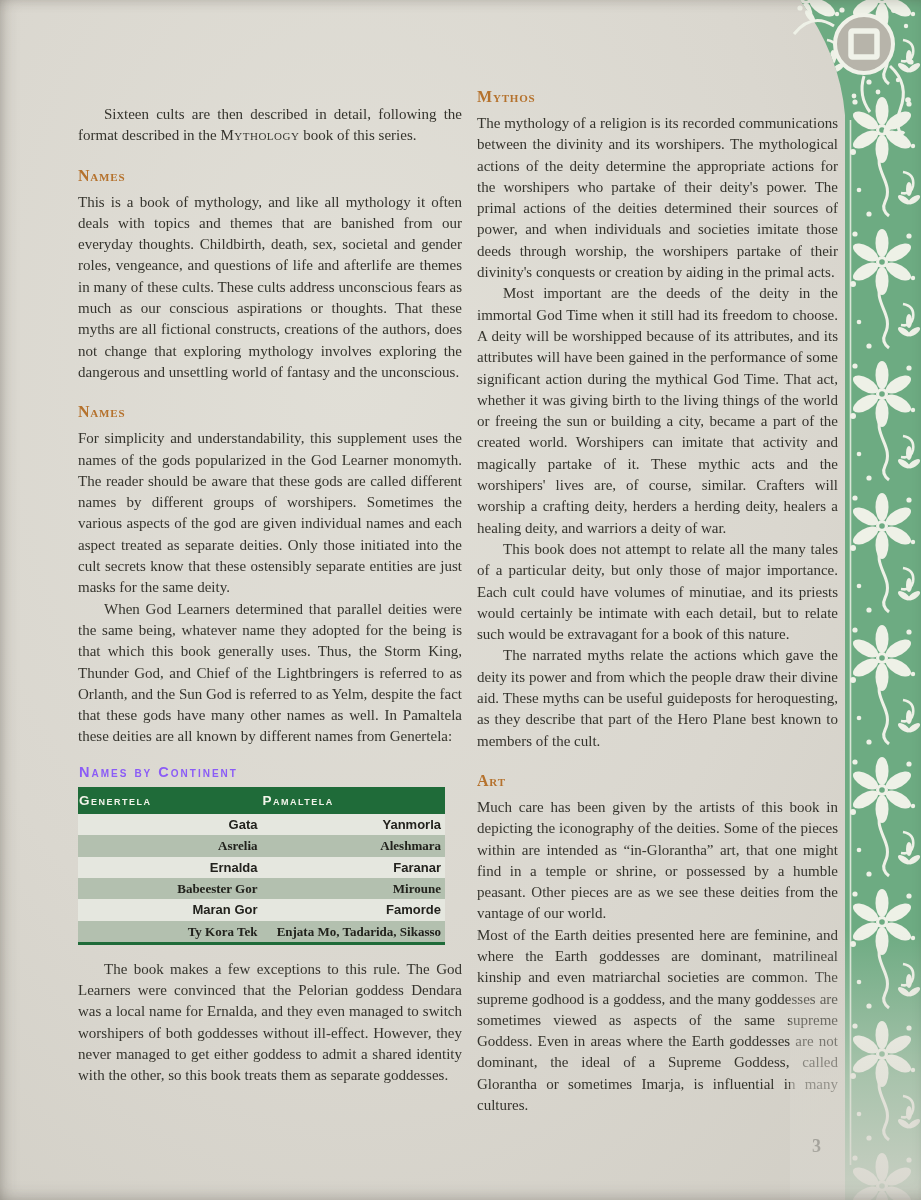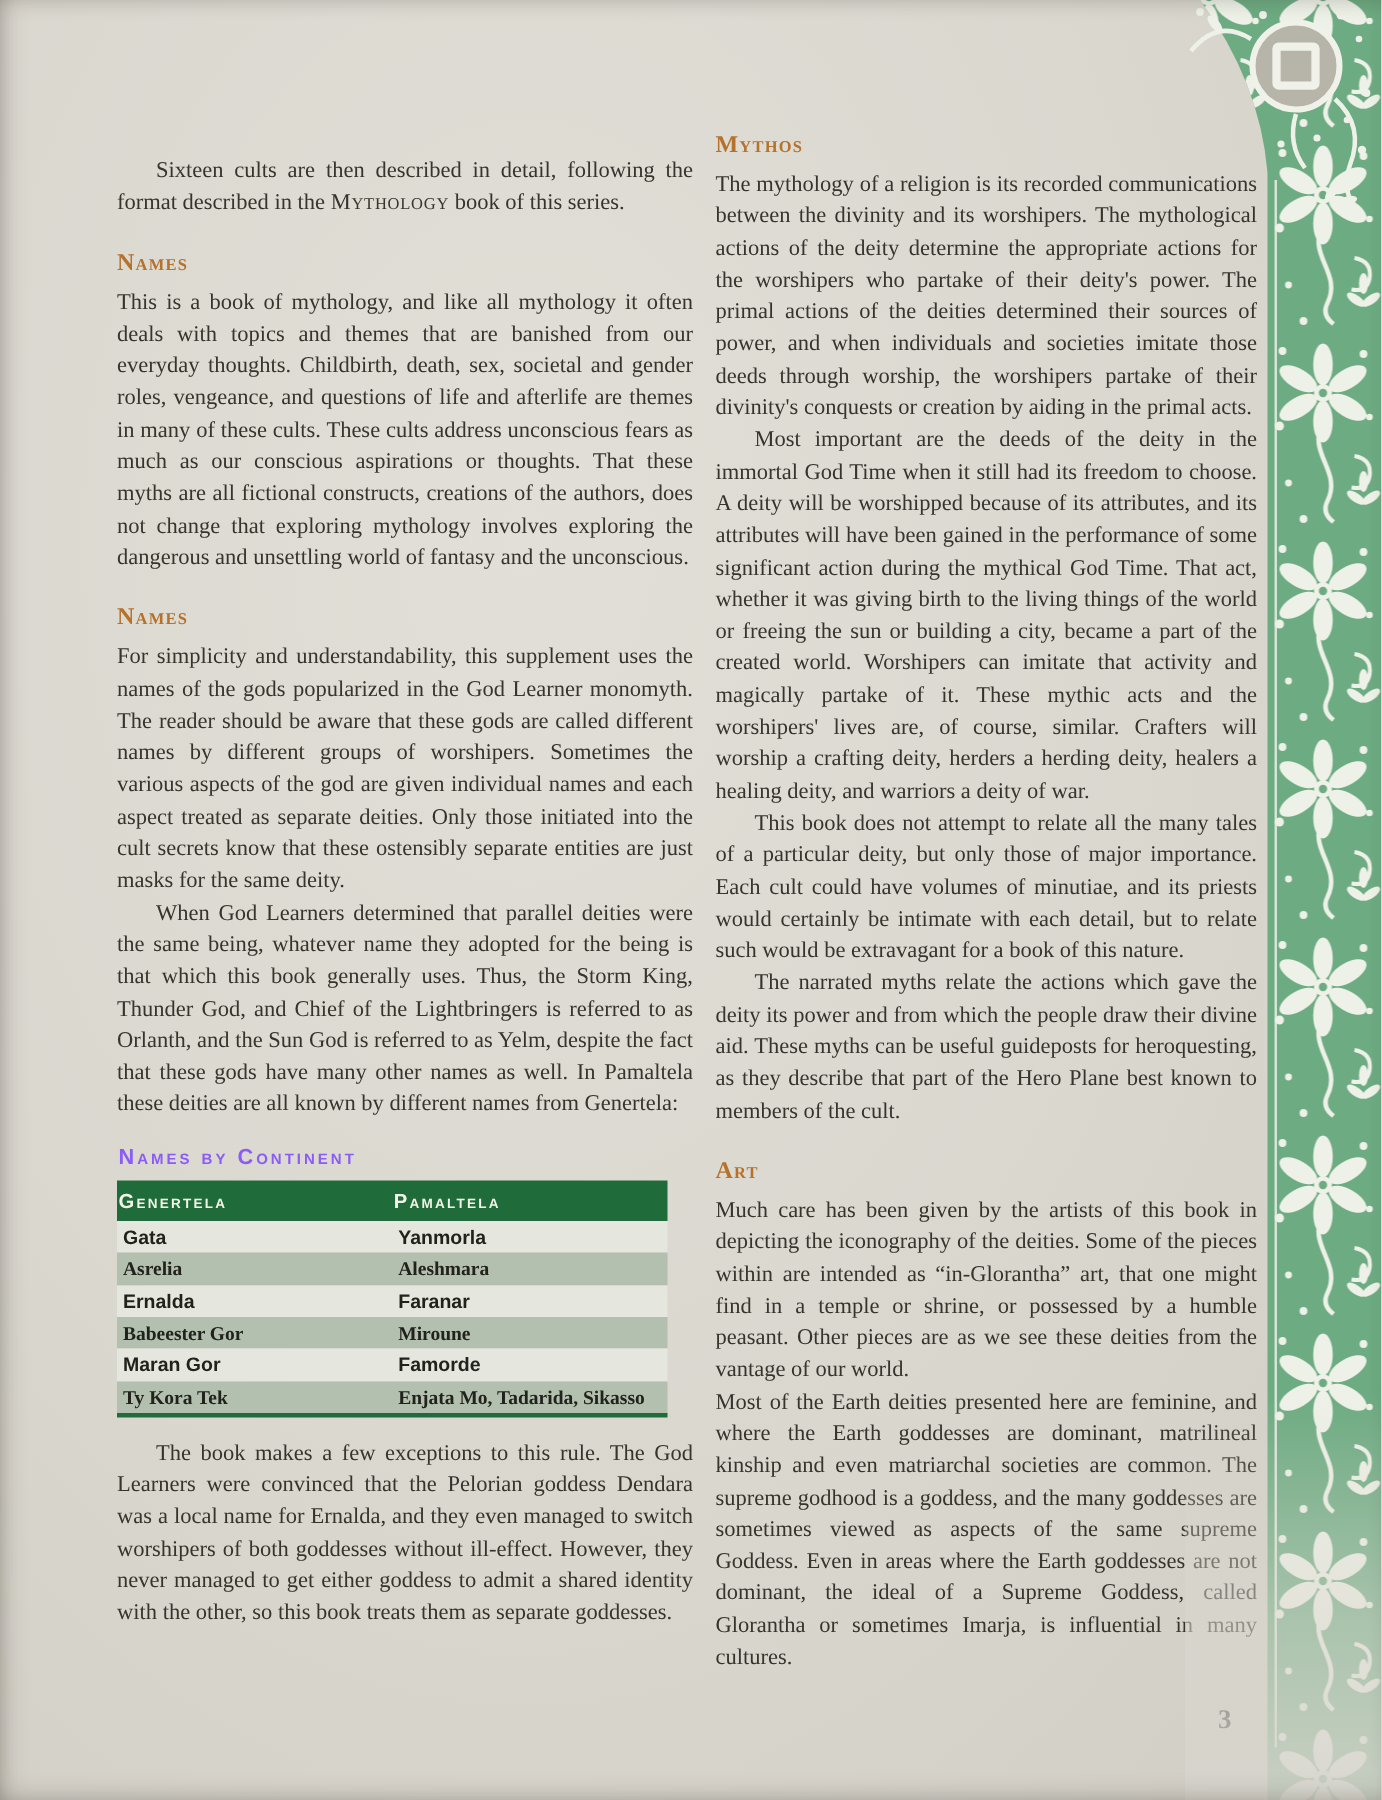--- a/index.html
+++ b/index.html
@@ -30,21 +30,21 @@
     font-family:"Liberation Sans", sans-serif;font-variant:small-caps;
     font-weight:bold;color:#8b5cf6;font-size:14.5px;letter-spacing:2px;
     margin:14px 0 4px 1px;text-align:left;
   }
   table.names{border-collapse:collapse;width:367px;table-layout:fixed;
     font-family:"Liberation Sans", sans-serif;font-size:13px;font-weight:bold;color:#22221d;
     border-bottom:3px solid #1f6b39;}
   table.names th{
     background:#1f6b39;color:#f2f4ea;font-variant:small-caps;letter-spacing:1.5px;
     font-size:13.5px;height:25px;font-weight:bold;}
-  table.names td{height:19.5px;text-align:left;padding:0 4px;background:#e5e7df;}
+  table.names td{height:19.5px;text-align:right;padding:0 4px;background:#e5e7df;}
   table.names tr.alt td{background:#b3c0af;font-family:Liberation Serif, serif;}
   .closing{margin-top:14px;}
   
   .page-number{position:absolute;top:1136px;left:812px;font-weight:bold;font-size:18px;color:#1d1d19;}
   
   .side-border{position:absolute;top:0;right:0;width:131px;height:1200px;z-index:4;}
 </style>
 </head>
 <body>
 

